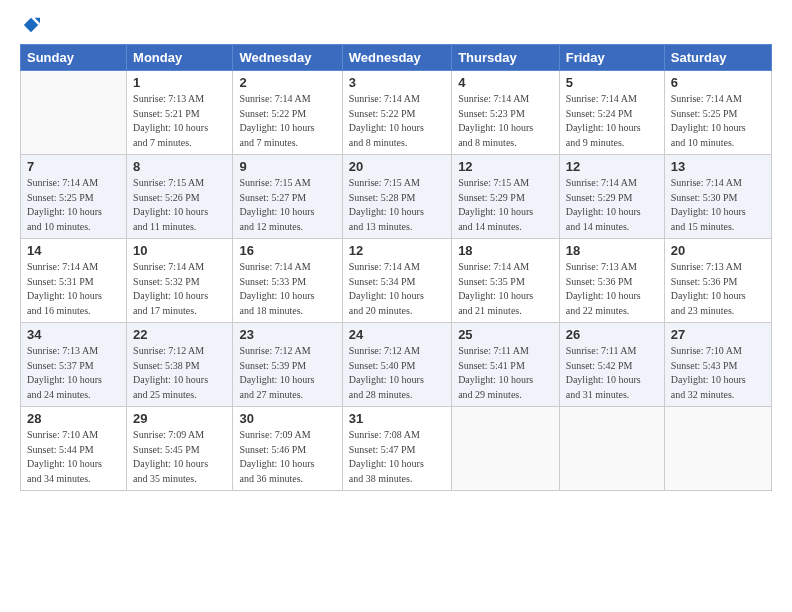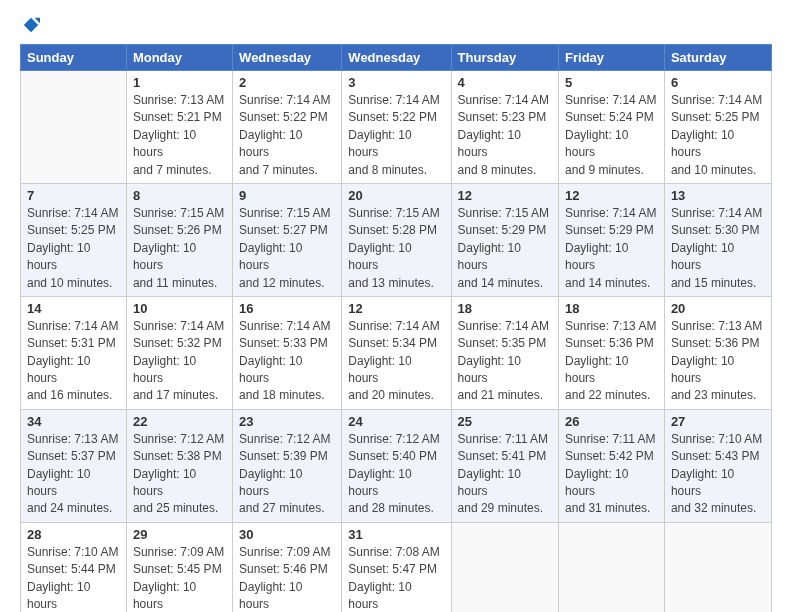--- a/index.html
+++ b/index.html
@@ -82,23 +82,24 @@
       background: #f9f9f9;
     }
     .day-number {
       font-size: 13px;
       font-weight: bold;
       color: #333;
       display: block;
       margin-bottom: 2px;
     }
     .day-info {
-      font-size: 12px;
+      font-size: 10px;
       color: #444;
       line-height: 1.45;
+      font-family: Liberation Serif, serif;
     }
     .row-shade td {
       background-color: #f0f4fa;
     }
   </style>
 </head>
 <body>
 
 <div class="container">
   <div class="header">

